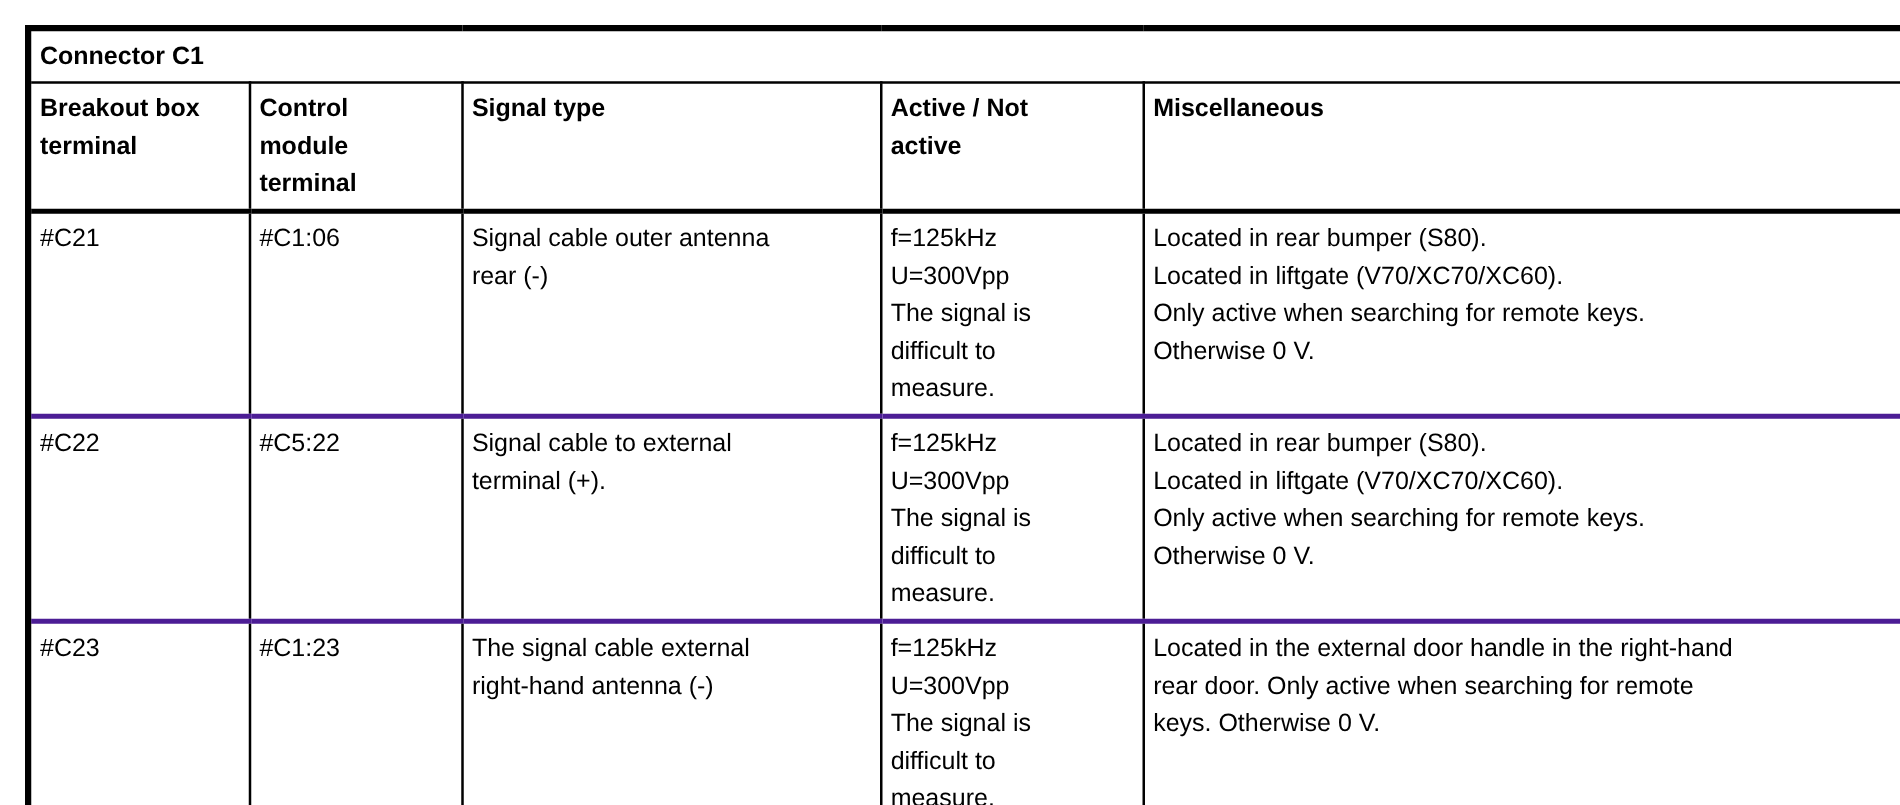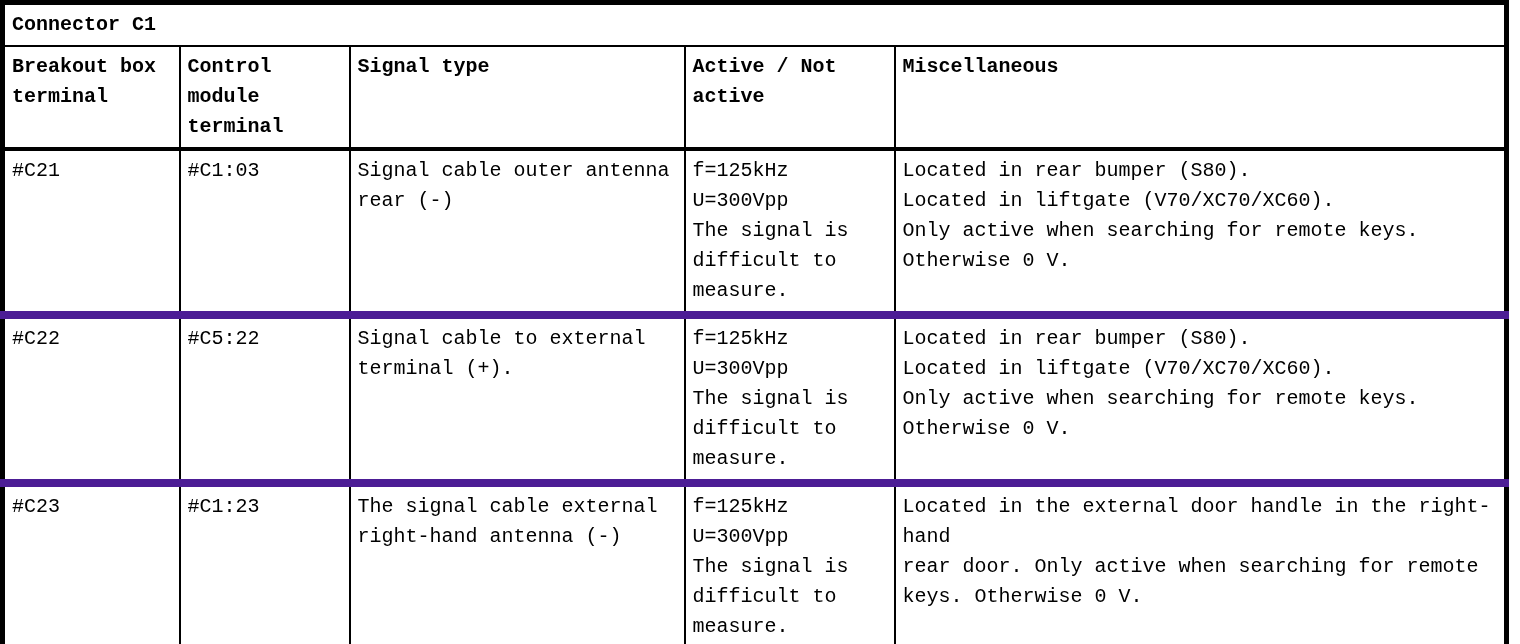--- a/index.html
+++ b/index.html
@@ -6,23 +6,22 @@
     margin: 0;
     padding: 0;
     background: #ffffff;
     font-family: "Liberation Sans", "DejaVu Sans", sans-serif;
     color: #000000;
   }
   .page {
     width: 1337px;
     height: 644px;
     box-sizing: border-box;
-    padding: 0;
+    padding: 20px;
     background: #ffffff;
-    font-family: Liberation Mono, monospace;
   }
   table.c1-table {
     width: 1504px;
     table-layout: fixed;
     border-collapse: collapse;
     border: 5px solid #000000;
     background: #ffffff;
   }
   table.c1-table th,
   table.c1-table td {
@@ -47,21 +46,21 @@
     border-bottom: 2px solid #000000;
   }
   tr.header-row {
     height: 102px;
   }
   tr.header-row th {
     font-weight: bold;
     border-bottom: 4px solid #000000;
   }
   tr.body-row td {
-    border-bottom: 8px solid #4c1d95;
+    border-bottom: 4px solid #4c1d95;
   }
   tr.body-row-1, tr.body-row-2 { height: 160px; }
   tr.body-row-3 { height: 167px; }
   col.col-breakout { width: 177px; }
   col.col-module   { width: 170px; }
   col.col-signal   { width: 335px; }
   col.col-active   { width: 210px; }
   col.col-misc     { width: 612px; }
 </style>
 </head>
@@ -88,21 +87,21 @@
 terminal</th>
         <th>Signal type</th>
         <th>Active / Not
 active</th>
         <th>Miscellaneous</th>
       </tr>
     </thead>
     <tbody>
       <tr class="body-row body-row-1">
         <td>#C21</td>
-        <td>#C1:03</td>
+        <td>#C1:06</td>
         <td>Signal cable outer antenna
 rear (-)</td>
         <td>f=125kHz
 U=300Vpp
 The signal is
 difficult to
 measure.</td>
         <td>Located in rear bumper (S80).
 Located in liftgate (V70/XC70/XC60).
 Only active when searching for remote keys.

